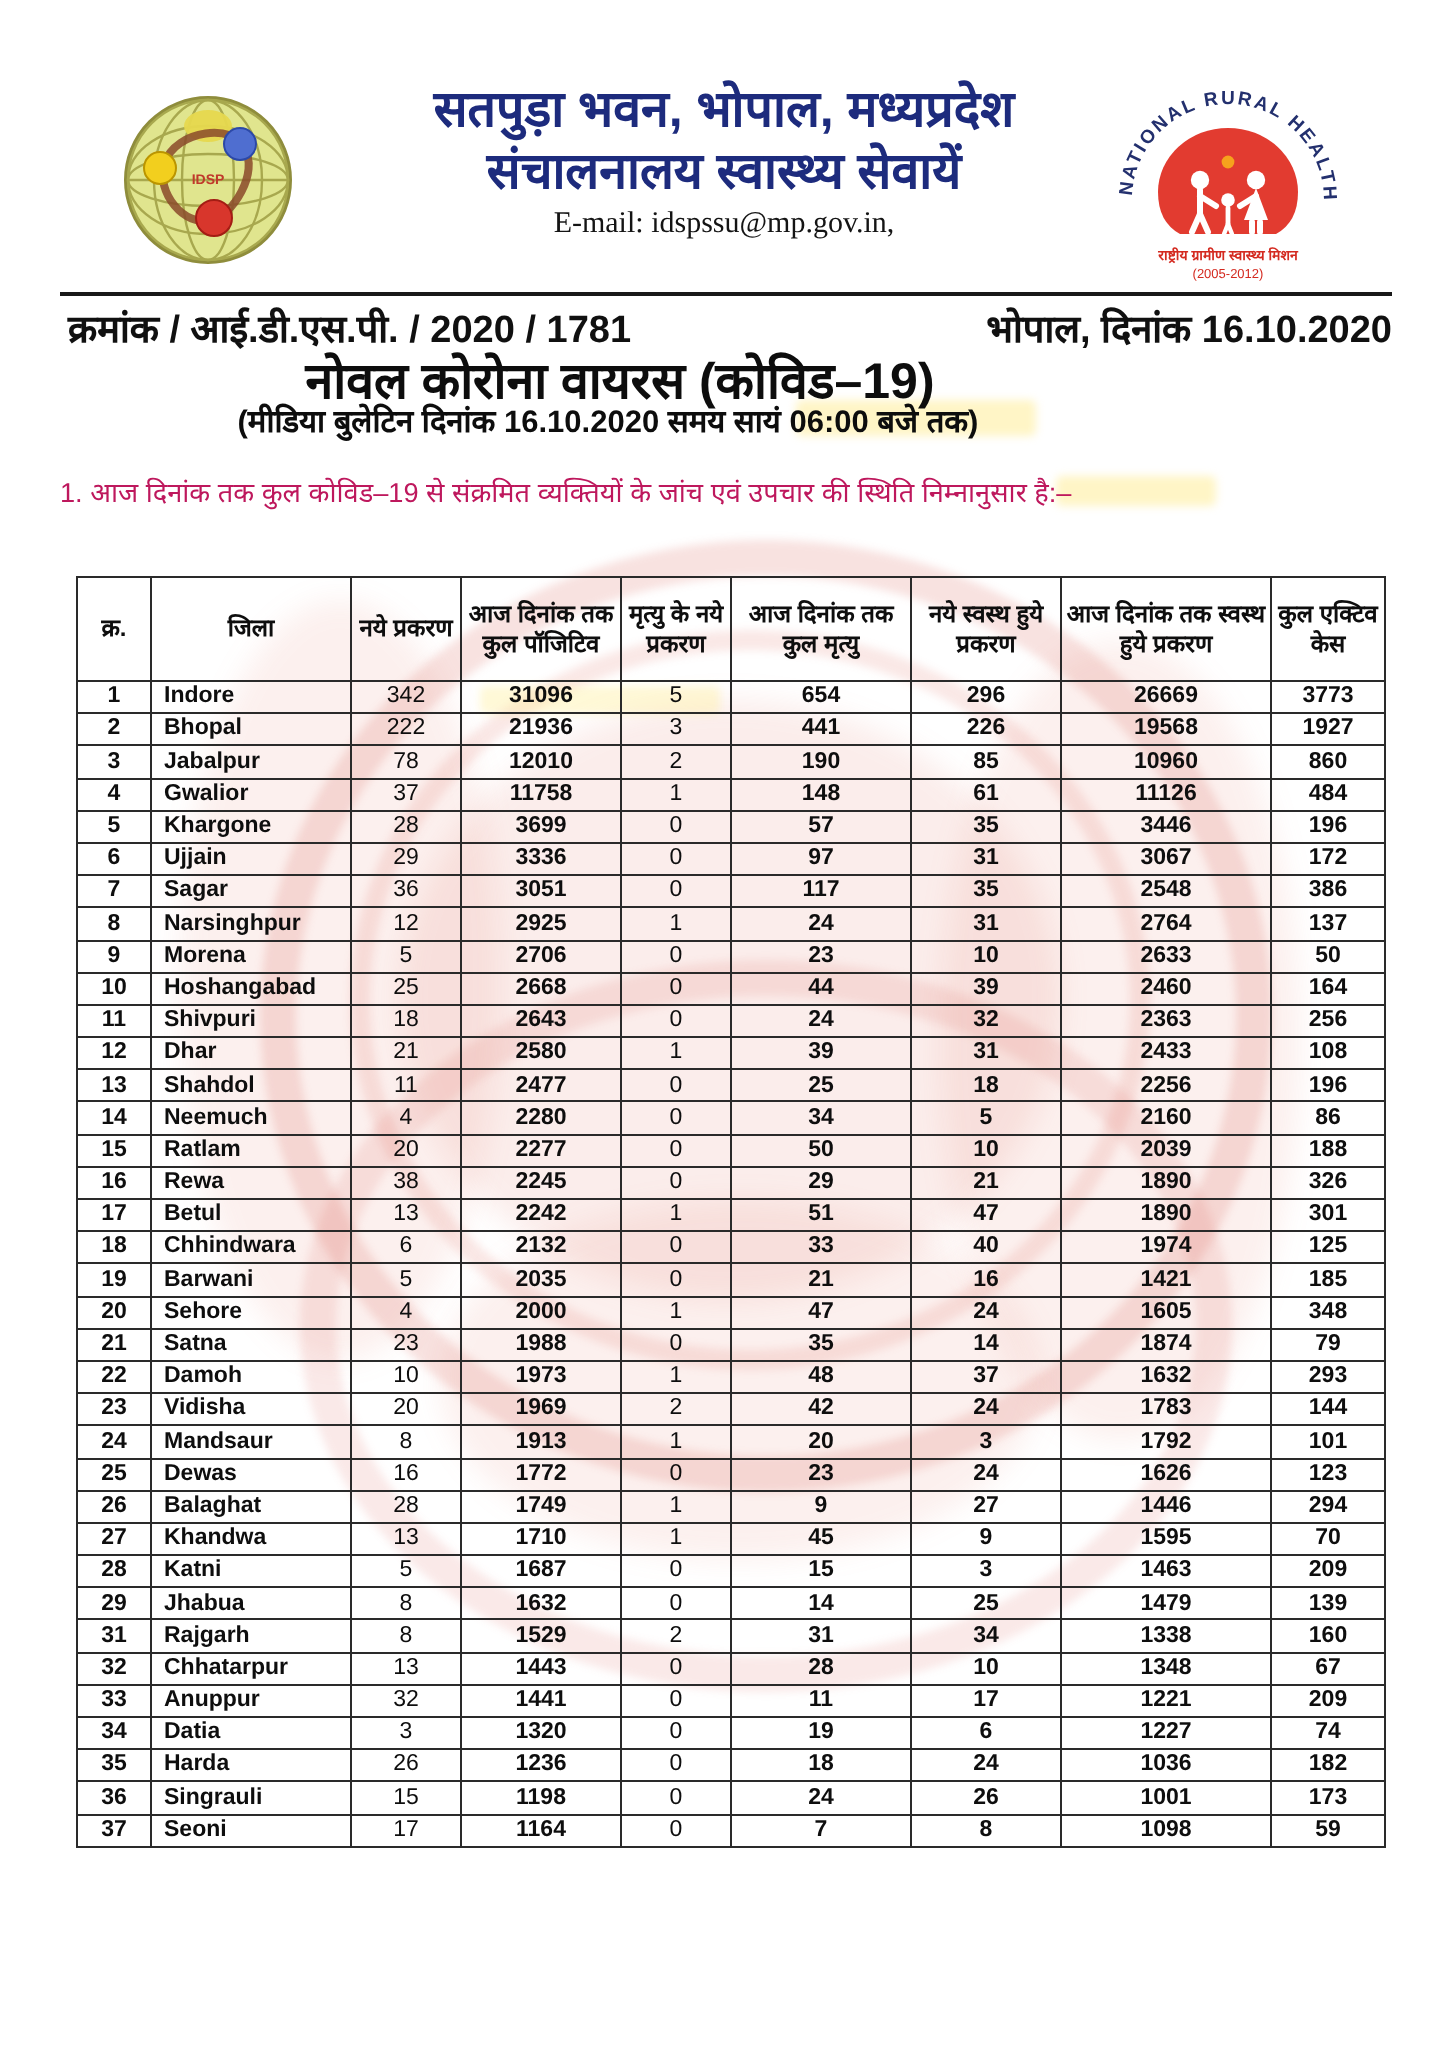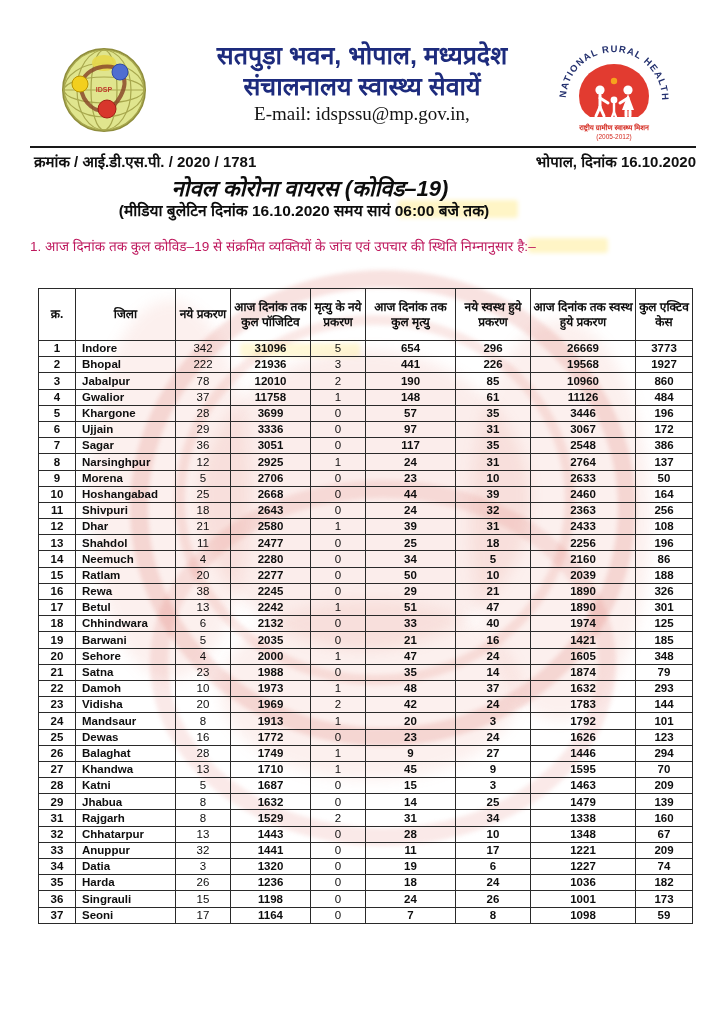--- a/index.html
+++ b/index.html
@@ -4,32 +4,32 @@
 <style>
   html,body{margin:0;padding:0;}
   body{
     width:724px;height:1024px;background:#ffffff;position:relative;overflow:hidden;
     font-family:"Liberation Sans", sans-serif;color:#111;
   }
 
   
   .org-block{position:absolute;left:150px;top:40px;width:424px;text-align:center;z-index:3;}
   .org-line{font-size:25px;font-weight:bold;color:#1d2b7d;line-height:1.22;}
-  .contact-line{font-family:"Liberation Serif", serif;font-size:19px;color:#141414;line-height:1.2;margin-top:2px;}
+  .contact-line{font-family:"Liberation Serif", serif;font-size:15px;color:#141414;line-height:1.2;margin-top:2px;}
 
   .logo-left{position:absolute;left:60px;top:42px;width:88px;height:96px;z-index:3;}
   .logo-right{position:absolute;left:548px;top:36px;width:132px;height:110px;z-index:3;}
 
   .rule{position:absolute;left:30px;top:146px;width:666px;height:2px;background:#191919;z-index:3;}
 
   .ref-row{position:absolute;left:34px;top:151px;width:662px;display:flex;justify-content:space-between;
-    font-weight:bold;font-size:15px;color:#101010;z-index:3;}
+    font-weight:bold;font-size:19px;color:#101010;z-index:3;}
 
   .doc-title{position:absolute;left:0;top:172px;width:620px;text-align:center;
-    font-size:22px;font-weight:bold;color:#0d0d0d;z-index:3;font-style:italic;}
+    font-size:25px;font-weight:bold;color:#0d0d0d;z-index:3;}
   .doc-subtitle{position:absolute;left:0;top:199px;width:608px;text-align:center;
     font-size:15.5px;font-weight:bold;color:#0d0d0d;z-index:3;}
   .intro{position:absolute;left:30px;top:236px;width:666px;font-size:13.6px;color:#be185d;
     white-space:nowrap;z-index:3;}
 
   
   .wm{position:absolute;z-index:0;pointer-events:none;}
   .wm-ring{border-radius:50%;border:18px solid rgba(214,76,64,0.16);filter:blur(2px);}
   .wm-blob{border-radius:50%;filter:blur(7px);}
   .hl{position:absolute;z-index:1;background:rgba(255,231,120,0.42);filter:blur(2px);border-radius:3px;pointer-events:none;}

